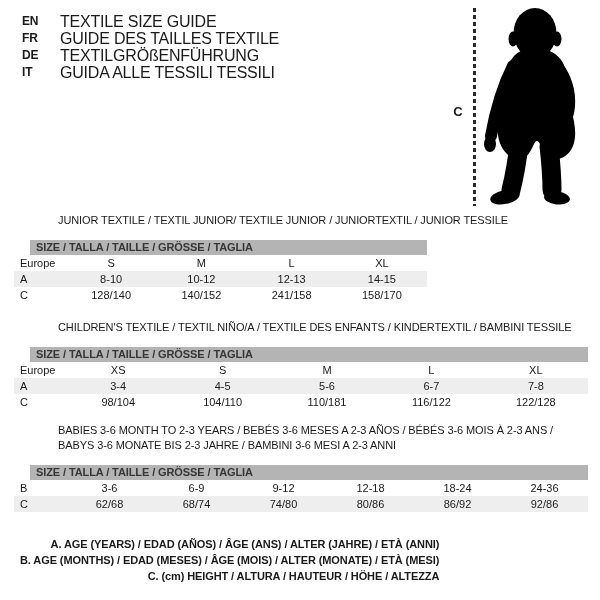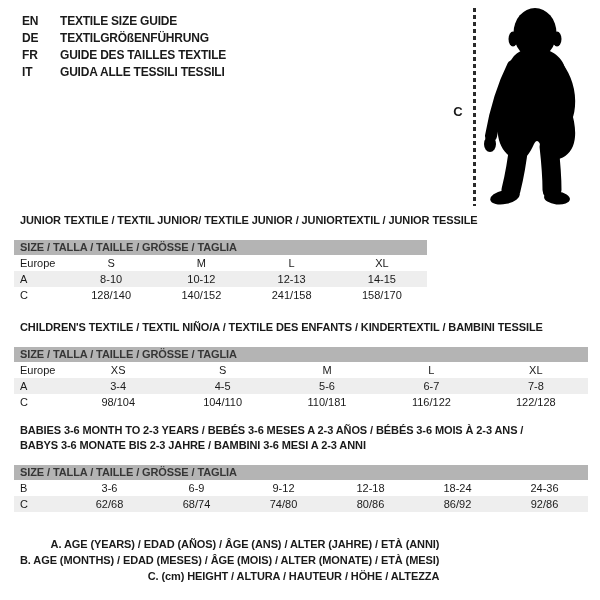--- a/index.html
+++ b/index.html
@@ -5,39 +5,39 @@
   html,body{margin:0;padding:0;background:#fff;}
   .page{
     position:relative;width:600px;height:600px;background:var(--bg,#ffffff);
     font-family:"Liberation Sans",sans-serif;color:var(--text,#1a1a1a);
     overflow:hidden;
   }
   
   .lang-block{position:absolute;left:22px;top:13px;}
   .lang-row{display:flex;height:17px;line-height:17px;}
   .lang-code{width:38px;font-weight:bold;font-size:12px;letter-spacing:-0.2px;}
-  .lang-label{font-weight:bold;font-size:12px;letter-spacing:-0.2px;white-space:nowrap;}
+  .lang-label{font-weight:normal;font-size:16px;letter-spacing:-0.2px;white-space:nowrap;}
   
   .dotted-line{
     position:absolute;left:473px;top:8px;width:3px;height:198px;
     background:repeating-linear-gradient(to bottom,#2a2a2a 0 4px,transparent 4px 7px);
   }
   .figure-label{position:absolute;left:449px;top:104px;width:18px;text-align:center;
     font-weight:bold;font-size:13px;}
   .baby-svg{position:absolute;left:480px;top:6px;width:112px;height:202px;}
   
   .section{position:absolute;left:14px;}
   #sec1{top:213px;width:413px;}
   #sec2{top:320px;width:574px;}
   #sec3{top:423px;width:574px;}
-  .sec-title{font-weight:bold;font-size:11px;line-height:15px;padding-left:6px;
-    letter-spacing:-0.1px;white-space:nowrap;}
+  .sec-title{font-weight:normal;font-size:11px;line-height:15px;padding-left:6px;
+    letter-spacing:-0.1px;white-space:nowrap;margin-left:38px;}
   .size-bar{
     margin-top:12px;height:15px;line-height:15px;background:var(--bar,#b4b4b4);
-    font-weight:bold;font-size:11px;color:#363636;padding-left:6px;letter-spacing:-0.1px;
+    font-weight:bold;font-size:11px;color:#363636;padding-left:6px;letter-spacing:-0.1px;margin-left:16px;
   }
   .trow{display:flex;height:16px;line-height:16px;font-size:11px;}
   .trow.shaded{background:var(--shade,#eeeeee);}
   .tlabel{width:52px;padding-left:6px;box-sizing:border-box;text-align:left;}
   .tcell{flex:1;text-align:center;}
   
   .footnotes{position:absolute;left:14px;top:536px;}
   .footnote{font-weight:bold;font-size:11px;line-height:16px;padding-left:6px;
     letter-spacing:-0.1px;white-space:nowrap;text-align:right;}
 </style>
@@ -45,26 +45,26 @@
 <body>
 
 <div class="page" style="--bg: #ffffff; --text: #1a1a1a; --bar: #b4b4b4; --shade: #eeeeee;">
 
   <div class="lang-block" id="langBlock">
       <div class="lang-row">
         <span class="lang-code">EN</span>
         <span class="lang-label">TEXTILE SIZE GUIDE</span>
       </div>
       <div class="lang-row">
+        <span class="lang-code">FR</span>
+        <span class="lang-label">GUIDE DES TAILLES TEXTILE</span>
+      </div>
+      <div class="lang-row">
         <span class="lang-code">DE</span>
         <span class="lang-label">TEXTILGRÖßENFÜHRUNG</span>
-      </div>
-      <div class="lang-row">
-        <span class="lang-code">FR</span>
-        <span class="lang-label">GUIDE DES TAILLES TEXTILE</span>
       </div>
       <div class="lang-row">
         <span class="lang-code">IT</span>
         <span class="lang-label">GUIDA ALLE TESSILI TESSILI</span>
       </div>
     </div>
 
   <div class="dotted-line"></div>
   <div class="figure-label">C</div>
 

